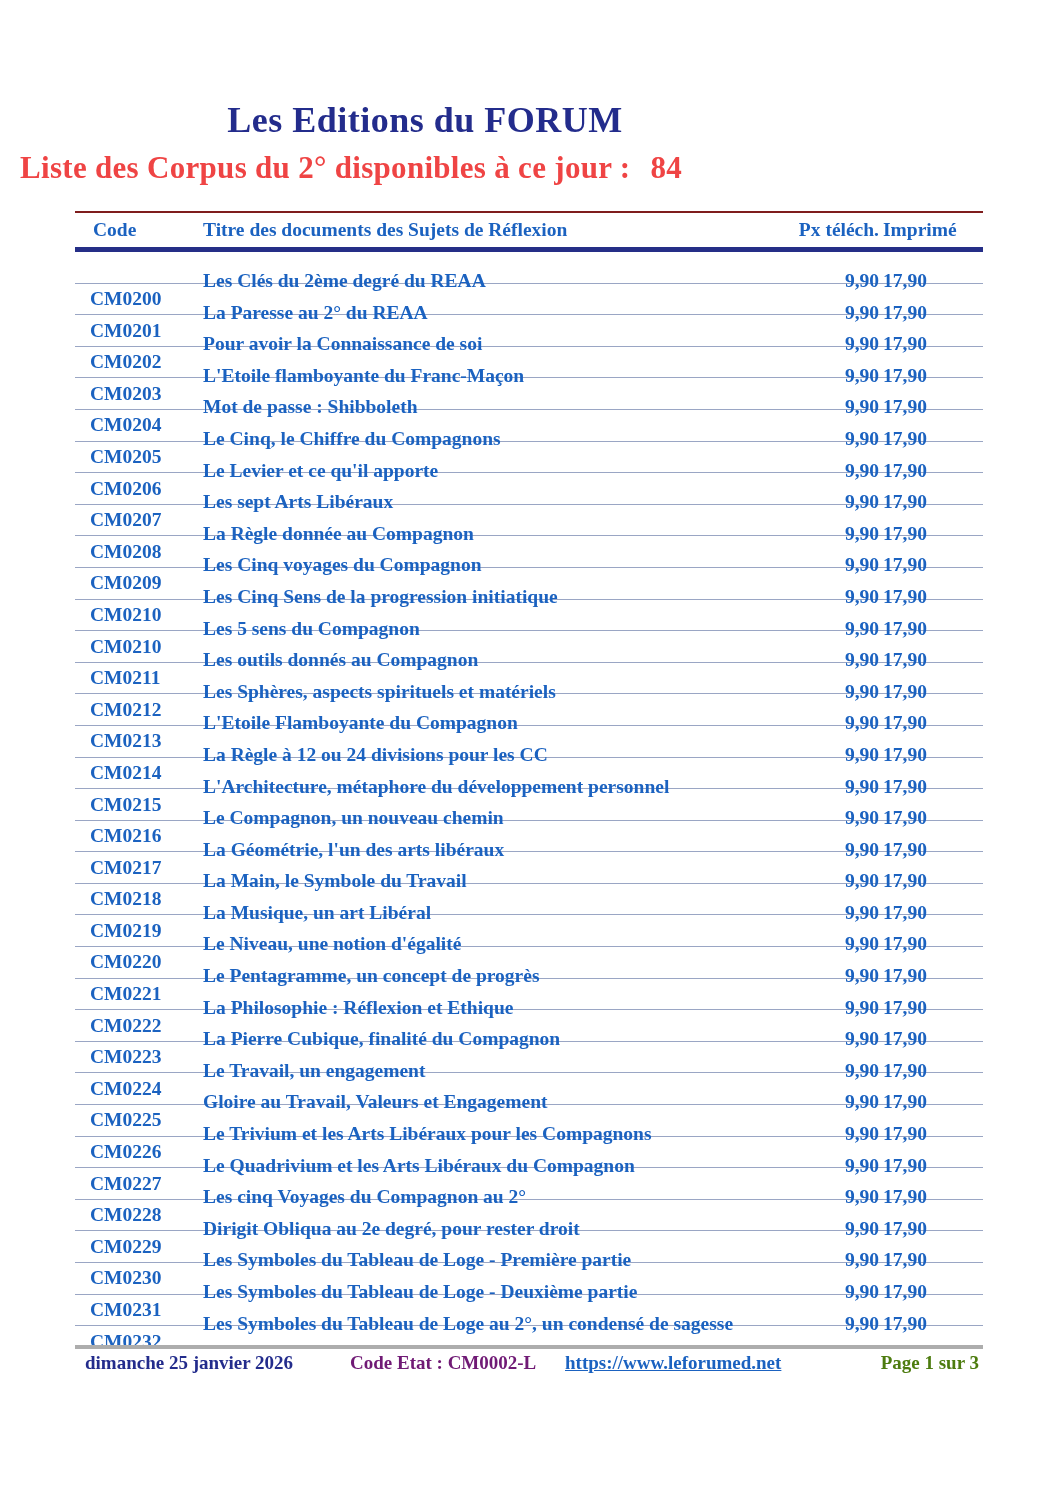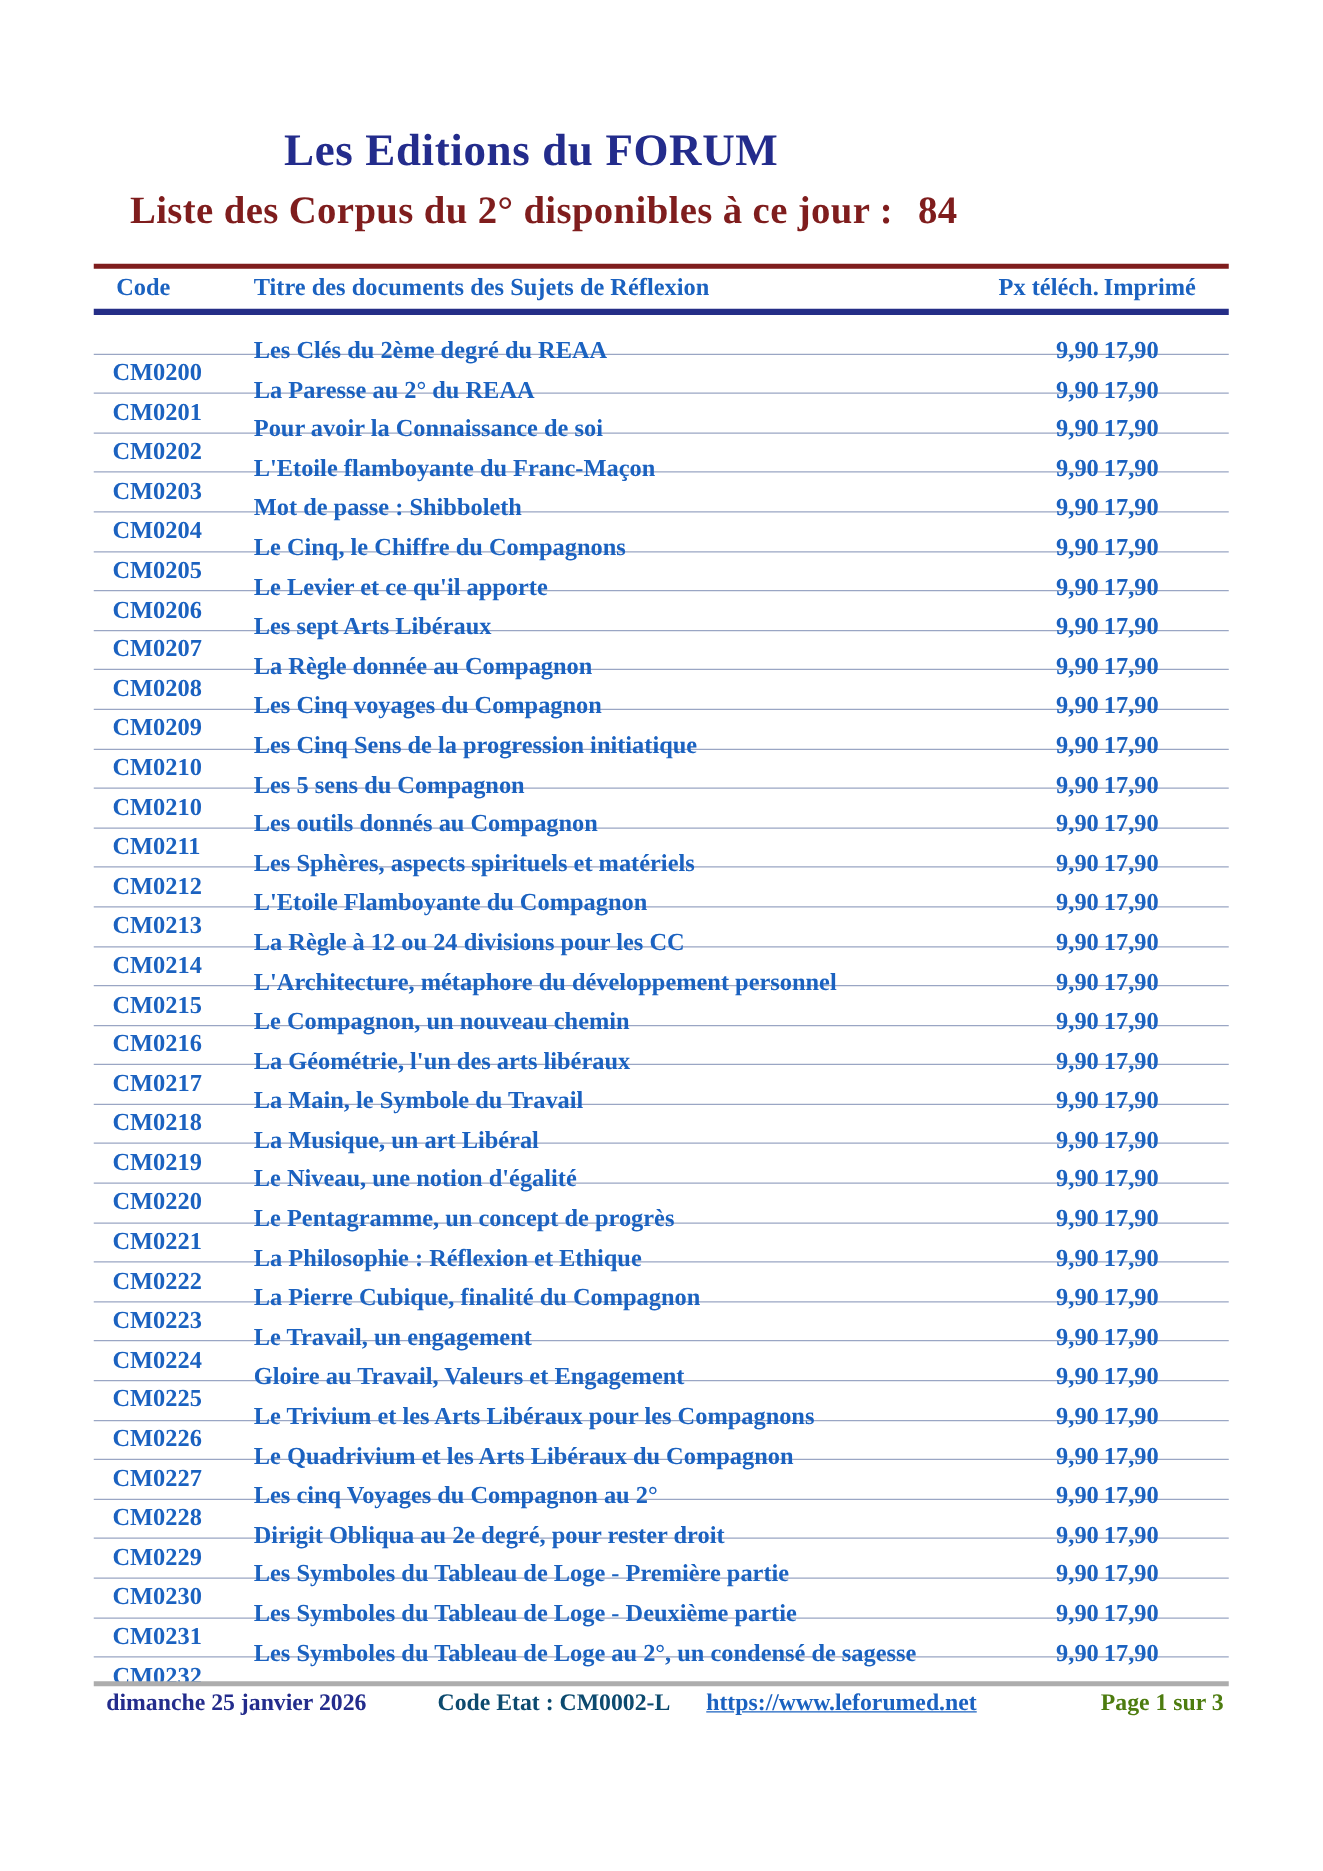--- a/index.html
+++ b/index.html
@@ -20,42 +20,41 @@
   }
   .doc-title {
     text-align: center;
     color: #232C8C;
     font-size: 36px;
     font-weight: bold;
     line-height: 1.25;
     letter-spacing: 0.5px;
   }
   .doc-subtitle {
-    text-align: center;
-    color: #7f1d1d;
+    color: #ef4444;
     font-size: 31px;
     font-weight: bold;
     margin-top: 7px;
     letter-spacing: 0.3px;
     padding-left: 20px;
   }
   .doc-subtitle .count { margin-left: 20px; }
 
   .table-wrap {
     position: absolute;
     left: 75px;
     width: 908px;
     top: 211px;
   }
   .thead {
     display: grid;
     grid-template-columns: 128px 1fr 90px 100px;
     align-items: center;
     height: 41px;
-    border-top: 4px solid #7f1d1d;
+    border-top: 2px solid #7f1d1d;
     border-bottom: 5px solid #252E87;
     color: #1B62C0;
     font-weight: bold;
     font-size: 19.5px;
   }
   .thead .cell.code { padding-left: 18px; }
   .thead .cell.title { padding-left: 0; }
   .cell.px { text-align: right; padding-right: 4px; }
   .cell.imprime { padding-right: 9px; }
 
@@ -86,21 +85,21 @@
     position: absolute;
     left: 0;
     top: 1352px;
     width: 1058px;
     height: 30px;
     font-size: 19px;
     font-weight: bold;
   }
   .footer .item { position: absolute; white-space: nowrap; }
   .footer .date  { left: 85px;  color: #232C8C; }
-  .footer .etat  { left: 350px; color: #0c4a6e; }
+  .footer .etat  { left: 350px; color: #701a75; }
   .footer .url   { left: 565px; color: #1B62C0; text-decoration: underline; }
   .footer .pagenum { right: 79px; color: #4d7c0f; }
 </style>
 </head>
 <body>
 
 <div class="page">
 
   <div class="doc-title">Les Editions du FORUM</div>
 

